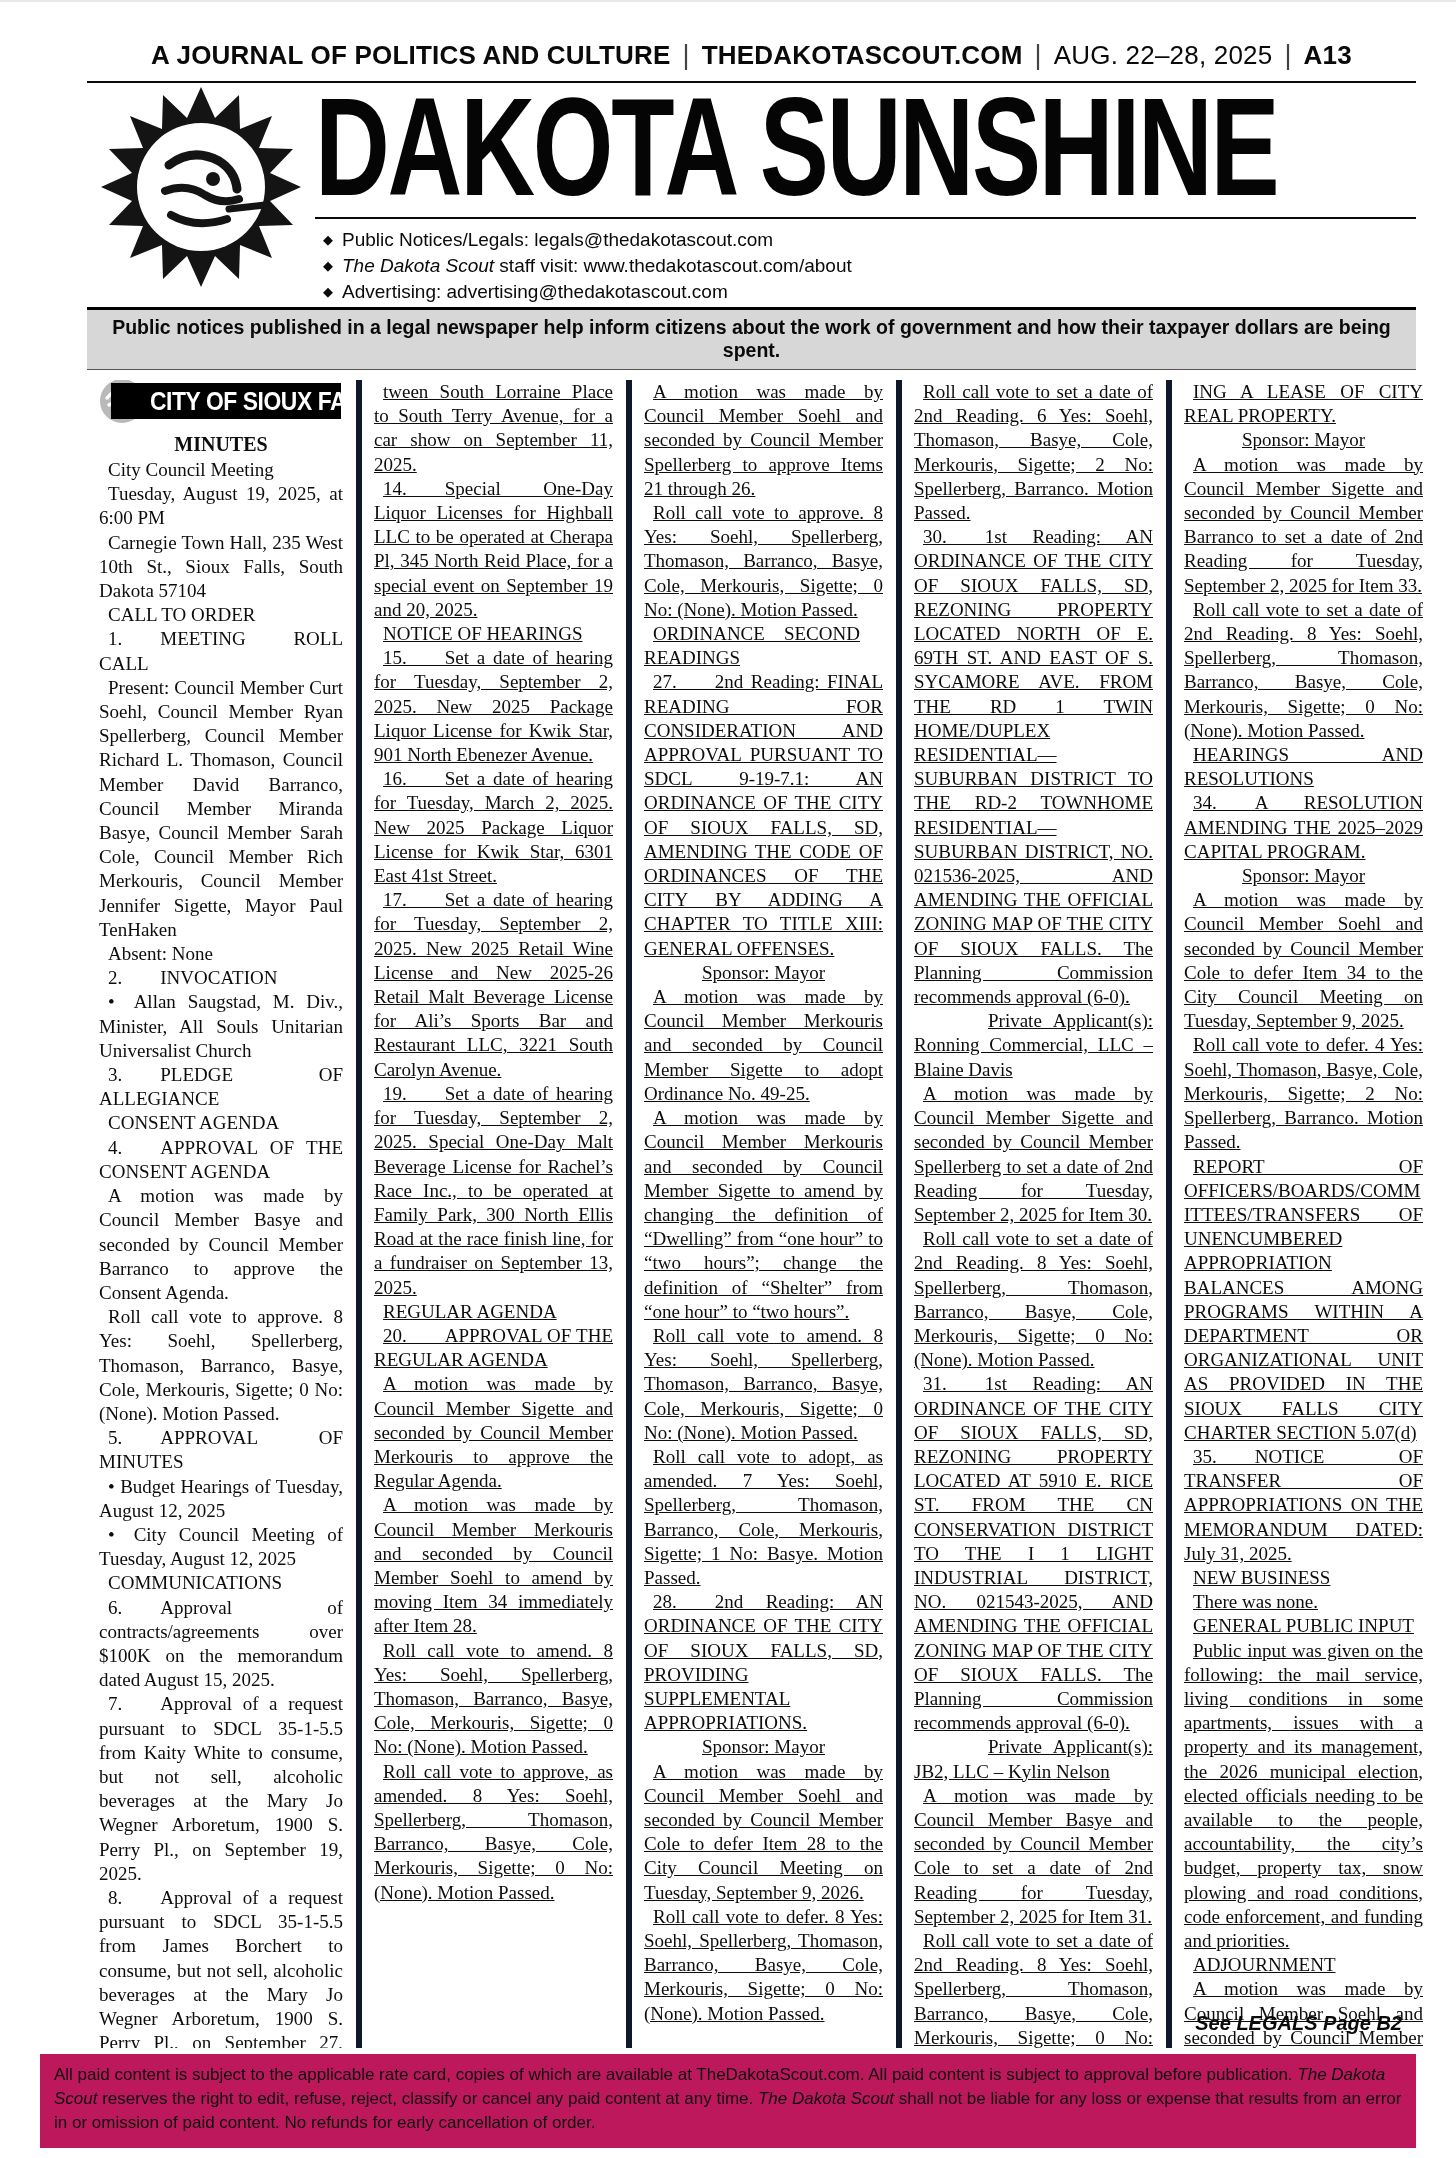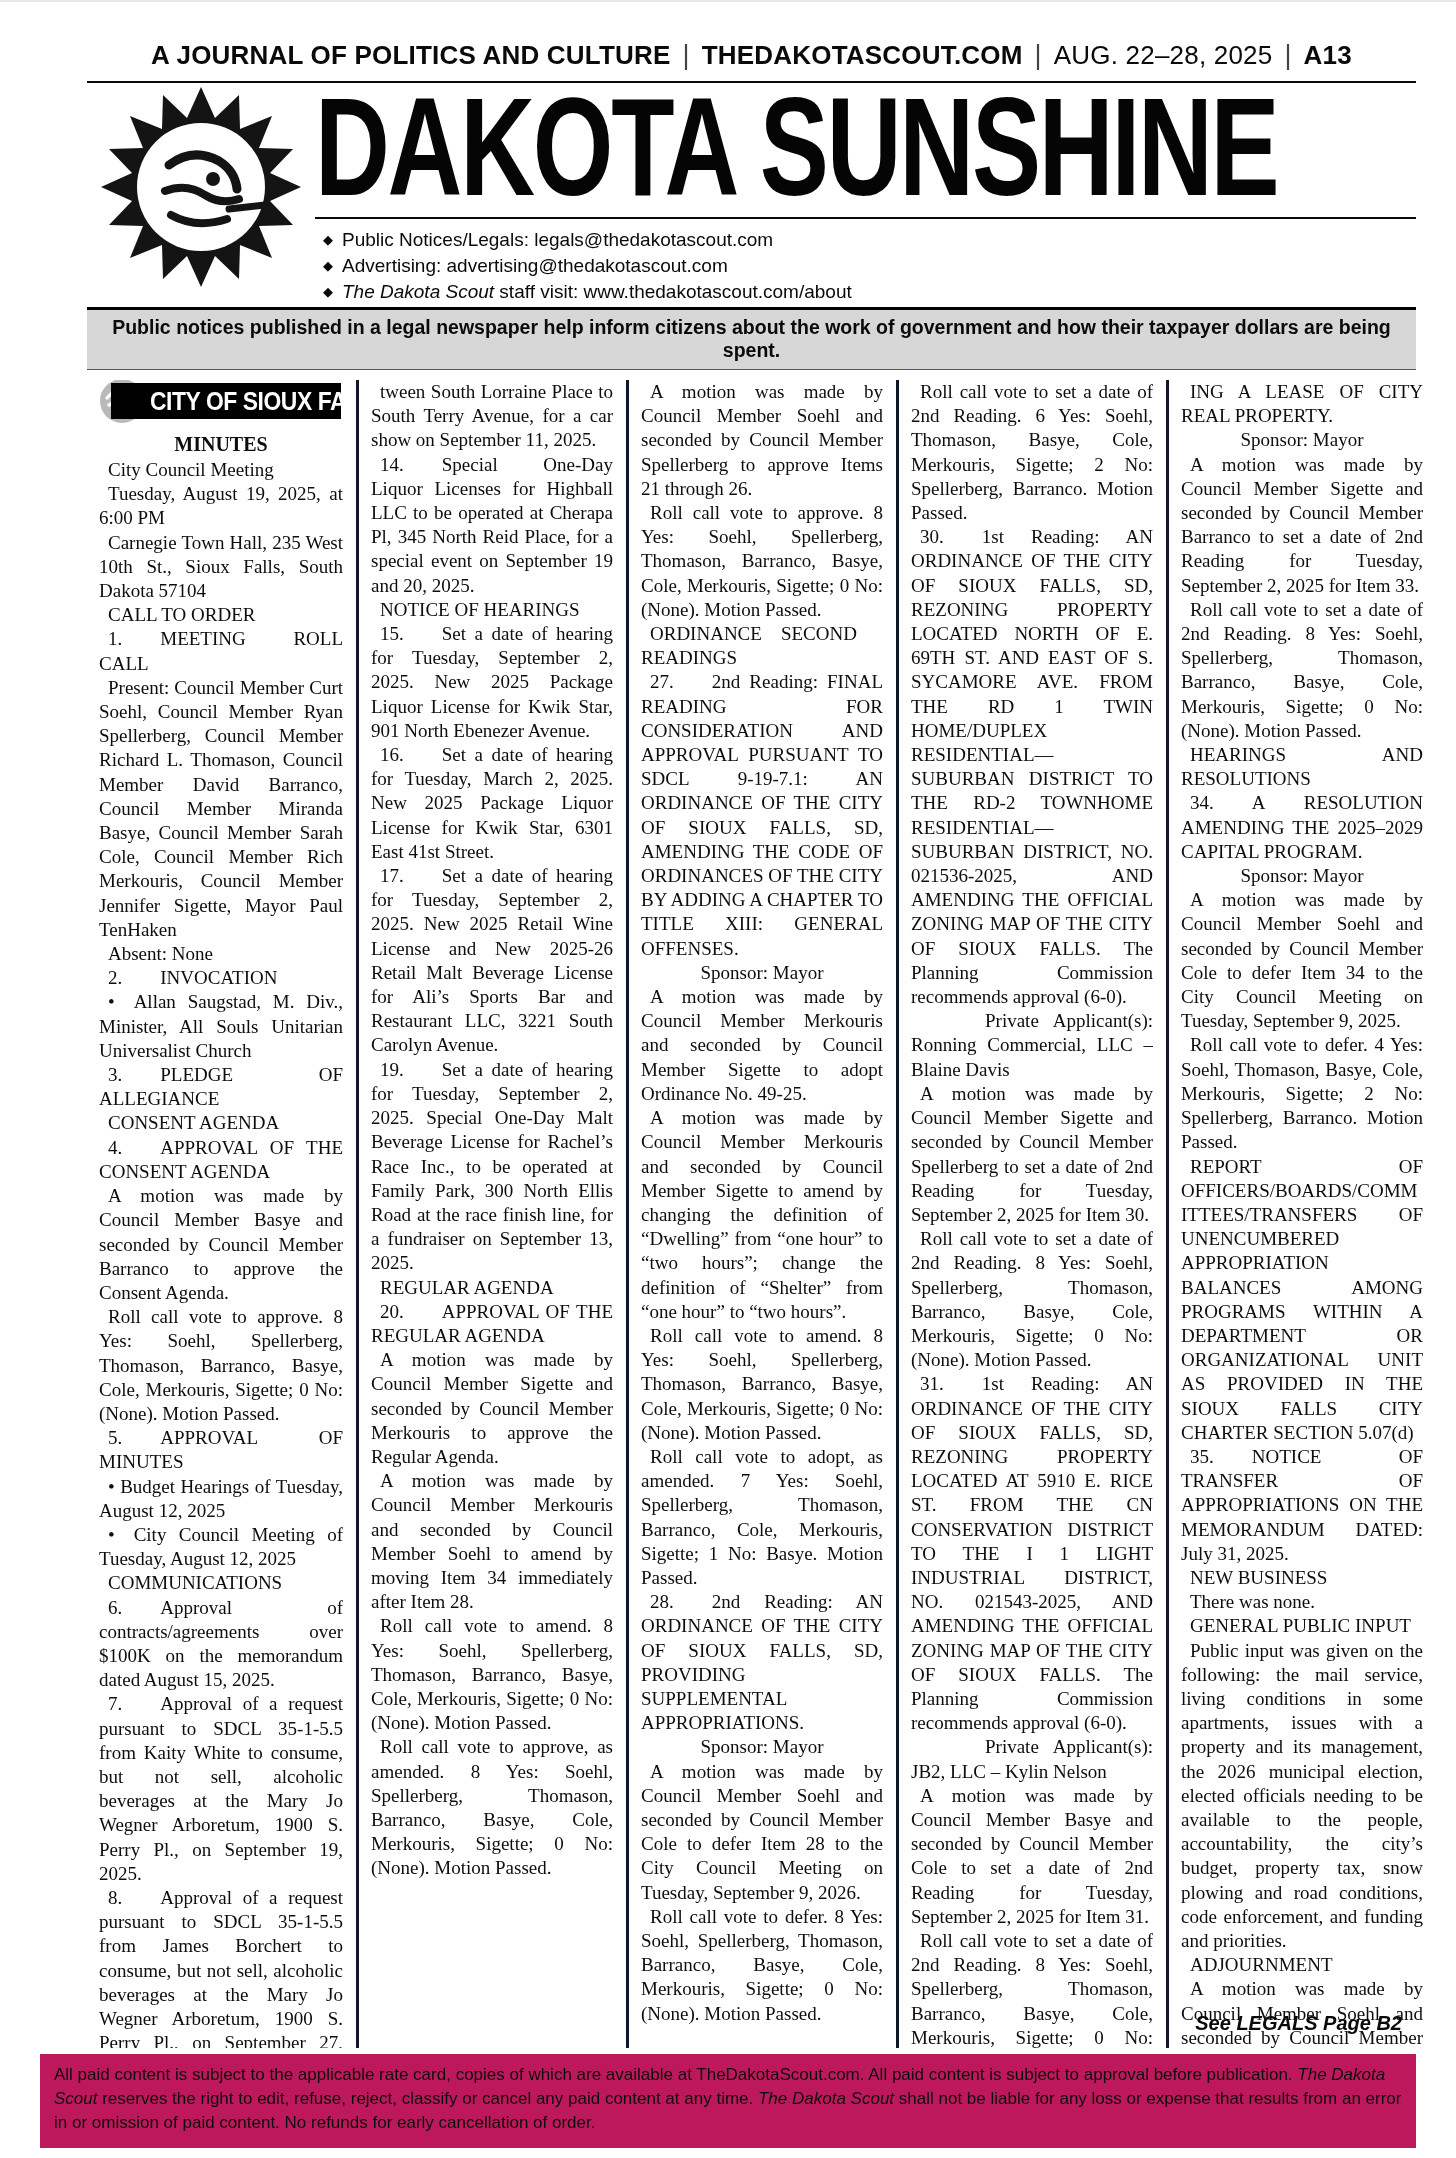--- a/index.html
+++ b/index.html
@@ -40,21 +40,21 @@
   .banner {
     margin:6px 40px 0 40px; background:#d7d7d7;
     border-top:3px solid #000; border-bottom:1px solid #555;
     text-align:center; font-family:"Liberation Sans", sans-serif;
     font-weight:700; font-size:19.5px; padding:6px 4px 7px 4px; color:#0a0a0a;
   }
 
   
   .cols { display:flex; gap:13px; margin:10px 0 0 52px; width:1336px; height:1668px; overflow:hidden; }
   .col { flex:none; width:244px; overflow:hidden; }
-  .col + .col { border-left:3px solid #0f172a; padding-left:12px; width:257px; }
+  .col + .col { border-left:6px solid #0f172a; padding-left:12px; width:257px;text-decoration:underline; }
   .col p { margin:0; font-size:19px; line-height:24.2px; text-align:justify;
            text-indent:9px; overflow-wrap:break-word; }
   .col p.col-h { font-weight:700; text-align:center; text-indent:0; font-size:20px; line-height:25px; margin:2px 0 1px 0; }
   .col p.centerline { text-align:center; text-indent:0; }
   .col p.deepindent { text-indent:74px; }
 
   
   .badge { position:relative; height:42px; margin:0 0 10px 0; }
   .badge-bar { position:absolute; left:12px; right:2px; top:3px; bottom:3px; background:#000; }
   .badge-seal { position:absolute; left:0; top:-2px; width:46px; height:46px; }
@@ -94,22 +94,22 @@
       <path d="M68,78 Q92,60 118,74 Q134,84 136,102" fill="none" stroke="#141414" stroke-width="9" stroke-linecap="round"></path>
       <circle cx="112" cy="92" r="7" fill="#141414"></circle>
       <path d="M64,104 Q86,96 104,108 Q120,118 138,112" fill="none" stroke="#141414" stroke-width="8" stroke-linecap="round"></path>
       <path d="M70,128 Q95,142 126,132" fill="none" stroke="#141414" stroke-width="8" stroke-linecap="round"></path>
       <path d="M128,122 L164,118" stroke="#141414" stroke-width="7" stroke-linecap="round"></path>
     </svg>
     <h1 class="masthead-title">DAKOTA SUNSHINE</h1>
     <div class="contact-rule"></div>
     <ul class="contacts" id="contacts">
         <li><span class="diamond">◆</span><span>Public Notices/Legals: legals@thedakotascout.com</span></li>
+        <li><span class="diamond">◆</span><i>The Dakota Scout</i><span> staff visit: www.thedakotascout.com/about</span></li>
         <li><span class="diamond">◆</span><span>Advertising: advertising@thedakotascout.com</span></li>
-        <li><span class="diamond">◆</span><i>The Dakota Scout</i><span> staff visit: www.thedakotascout.com/about</span></li>
       </ul>
   </div>
 
   <div class="banner">Public notices published in a legal newspaper help inform citizens about the work of government and how their taxpayer dollars are being spent.</div>
 
   <main class="cols" id="cols">
       <section class="col">
     <div class="badge">
       <svg class="badge-seal" viewBox="0 0 46 46" aria-hidden="true">
         <circle cx="23" cy="23" r="22" fill="#b9b9b9"></circle>

